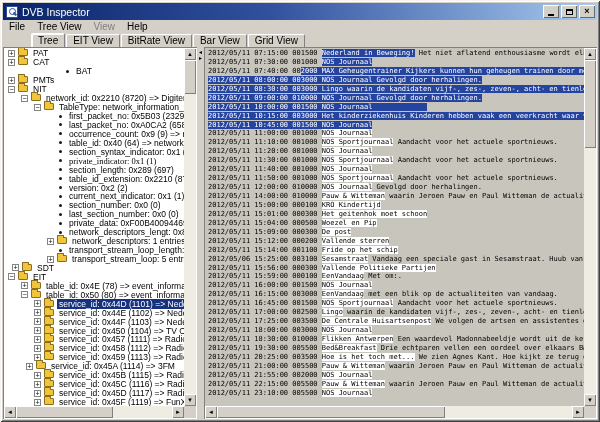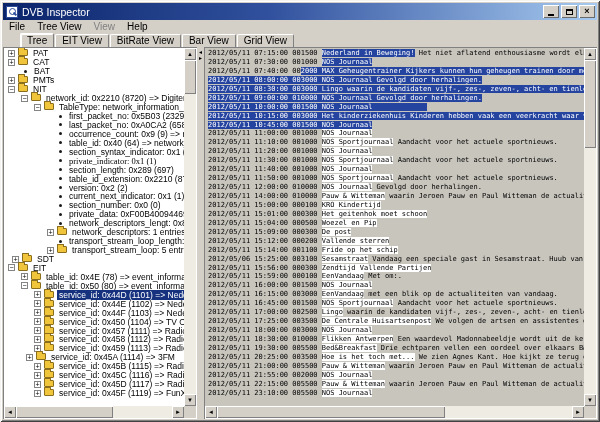--- a/index.html
+++ b/index.html
@@ -21,21 +21,21 @@
     box-shadow:inset 1px 1px 0 #fff, inset -1px -1px 0 #6a6a6a;
     display:flex;align-items:center;justify-content:center;font-size:9px;font-weight:bold;color:#000;flex:0 0 auto;}
   .glyph-min{width:6px;height:2px;background:#000;margin-top:6px;}
   .glyph-max{width:7px;height:6px;border:1px solid #000;border-top-width:2px;}
   .win-btn .x{margin-top:-1px;}
   
   .menubar{position:absolute;left:3px;top:20px;right:3px;height:13px;display:flex;align-items:center;font-size:10px;color:#000;}
   .menu-item{padding:0 6px;height:13px;line-height:13px;white-space:nowrap;}
   .menu-item.disabled{color:var(--disabled-text,#808080);}
   
-  .tabstrip{position:absolute;left:4px;top:33px;right:3px;height:14px;display:flex;align-items:flex-end;padding-left:16px;}
+  .tabstrip{position:absolute;left:15px;top:33px;right:3px;height:14px;display:flex;align-items:flex-end;padding-left:16px;}
   .tab{height:13px;line-height:12px;padding:0 6px;font-size:10px;background:var(--chrome,#d4d0c8);
     border:1px solid #808080;border-bottom:none;border-left-color:#fff;border-top-color:#fff;
     border-radius:2px 2px 0 0;margin-right:1px;white-space:nowrap;color:#000;}
   .tab.active{height:14px;line-height:13px;box-shadow:inset 1px 1px 0 #fff;position:relative;z-index:2;}
   
   .panel{position:absolute;top:47px;height:372px;box-shadow:inset 1px 1px 0 #808080, inset -1px -1px 0 #fff;}
   #tree-panel{left:3px;width:232px;background:#fff;}
   #right-panel{left:204px;width:393px;background:var(--panel-gray,#c8c5bd);}
   .divider{position:absolute;left:197px;top:47px;width:7px;height:372px;background:var(--chrome,#d4d0c8);}
   .split-btn{width:7px;height:6px;font-size:5px;line-height:6px;text-align:center;color:#000;}
@@ -106,21 +106,21 @@
         <div class="tree-row" style="padding-left: 4px;">
           <div class="handle">+</div>
           <div class="icon-folder"></div>
           <div class="tree-label">PAT</div>
         </div>
         <div class="tree-row" style="padding-left: 4px;">
           <div class="handle">+</div>
           <div class="icon-folder"></div>
           <div class="tree-label">CAT</div>
         </div>
-        <div class="tree-row" style="padding-left: 8px;">
+        <div class="tree-row" style="padding-left: 16px; margin-left: 34px;">
           <div class="tree-spacer"></div>
           <div class="icon-leaf"></div>
           <div class="tree-label">BAT</div>
         </div>
         <div class="tree-row" style="padding-left: 4px;">
           <div class="handle">+</div>
           <div class="icon-folder"></div>
           <div class="tree-label">PMTs</div>
         </div>
         <div class="tree-row" style="padding-left: 4px;">
@@ -185,20 +185,25 @@
         </div>
         <div class="tree-row" style="padding-left: 43px;">
           <div class="tree-spacer"></div>
           <div class="icon-leaf"></div>
           <div class="tree-label">current_next_indicator: 0x1 (1) =&gt;</div>
         </div>
         <div class="tree-row" style="padding-left: 43px;">
           <div class="tree-spacer"></div>
           <div class="icon-leaf"></div>
           <div class="tree-label">section_number: 0x0 (0)</div>
+        </div>
+        <div class="tree-row" style="padding-left: 43px;">
+          <div class="tree-spacer"></div>
+          <div class="icon-leaf"></div>
+          <div class="tree-label">last_section_number: 0x0 (0)</div>
         </div>
         <div class="tree-row" style="padding-left: 43px;">
           <div class="tree-spacer"></div>
           <div class="icon-leaf"></div>
           <div class="tree-label">private_data: 0xF00B40094469676</div>
         </div>
         <div class="tree-row" style="padding-left: 43px;">
           <div class="tree-spacer"></div>
           <div class="icon-leaf"></div>
           <div class="tree-label">network_descriptors_lengt: 0x8 (1</div>
@@ -344,21 +349,21 @@
         <div class="ev-row"><span class="seg-plain">2012/05/11 11:50:00 001000 </span><span class="seg-name">NOS Sportjournaal</span><span class="seg-plain"> Aandacht voor het actuele sportnieuws.</span></div>
         <div class="ev-row"><span class="seg-plain">2012/05/11 12:00:00 010000 </span><span class="seg-name">NOS Journaal</span><span class="seg-plain"> Gevolgd door herhalingen.</span></div>
         <div class="ev-row"><span class="seg-plain">2012/05/11 14:00:00 010000 </span><span class="seg-name">Pauw &amp; Witteman</span><span class="seg-plain"> waarin Jeroen Pauw en Paul Witteman de actualiteit bes</span></div>
         <div class="ev-row"><span class="seg-plain">2012/05/11 15:00:00 000100 </span><span class="seg-name">KRO Kindertijd</span></div>
         <div class="ev-row"><span class="seg-plain">2012/05/11 15:01:00 000300 </span><span class="seg-name">Het geitenhok moet schoon</span></div>
         <div class="ev-row"><span class="seg-plain">2012/05/11 15:04:00 000500 </span><span class="seg-name">Woezel en Pip</span></div>
         <div class="ev-row"><span class="seg-plain">2012/05/11 15:09:00 000300 </span><span class="seg-name">De post</span></div>
         <div class="ev-row"><span class="seg-plain">2012/05/11 15:12:00 000200 </span><span class="seg-name">Vallende sterren</span></div>
         <div class="ev-row"><span class="seg-plain">2012/05/11 15:14:00 001100 </span><span class="seg-name">Fride op het schip</span></div>
         <div class="ev-row"><span class="seg-plain">2012/05/06 15:25:00 003100 </span><span class="seg-name">Sesamstraat</span><span class="seg-plain"> Vandaag een speciale gast in Sesamstraat. Huub van der Lub</span></div>
-        <div class="ev-row"><span class="seg-plain">2012/05/11 15:56:00 000300 </span><span class="seg-name">Zendtijd Vallende Partijen</span></div>
+        <div class="ev-row"><span class="seg-plain">2012/05/11 15:56:00 000300 </span><span class="seg-name">Vallende Politieke Partijen</span></div>
         <div class="ev-row"><span class="seg-plain">2012/05/11 15:59:00 000100 </span><span class="seg-name">EenVandaag</span><span class="seg-plain"> Met om:.</span></div>
         <div class="ev-row"><span class="seg-plain">2012/05/11 16:00:00 001500 </span><span class="seg-name">NOS Journaal</span></div>
         <div class="ev-row"><span class="seg-plain">2012/05/11 16:15:00 003000 </span><span class="seg-name">EenVandaag</span><span class="seg-plain"> met een blik op de actualiteiten van vandaag.</span></div>
         <div class="ev-row"><span class="seg-plain">2012/05/11 16:45:00 001500 </span><span class="seg-name">NOS Sportjournaal</span><span class="seg-plain"> Aandacht voor het actuele sportnieuws.</span></div>
         <div class="ev-row"><span class="seg-plain">2012/05/11 17:00:00 002500 </span><span class="seg-name">Lingo</span><span class="seg-plain"> waarin de kandidaten vijf-, zes-, zeven-, acht- en tienletterwoo</span></div>
         <div class="ev-row"><span class="seg-plain">2012/05/11 17:25:00 003500 </span><span class="seg-name">De Centrale Huisartsenpost</span><span class="seg-plain"> We volgen de artsen en assistentes die dire</span></div>
         <div class="ev-row"><span class="seg-plain">2012/05/11 18:00:00 003000 </span><span class="seg-name">NOS Journaal</span></div>
         <div class="ev-row"><span class="seg-plain">2012/05/11 18:30:00 010000 </span><span class="seg-name">Flikken Antwerpen</span><span class="seg-plain"> Een waardevol Madonnabeeldje wordt uit de kerk gesto</span></div>
         <div class="ev-row"><span class="seg-plain">2012/05/11 19:30:00 005500 </span><span class="seg-name">Bed&amp;Breakfast</span><span class="seg-plain"> Drie echtparen vellen een oordeel over elkaars B&amp;B. -Er</span></div>
         <div class="ev-row"><span class="seg-plain">2012/05/11 20:25:00 003500 </span><span class="seg-name">Hoe is het toch met...</span><span class="seg-plain"> We zien Agnes Kant. Hoe kijkt ze terug op haar</span></div>

